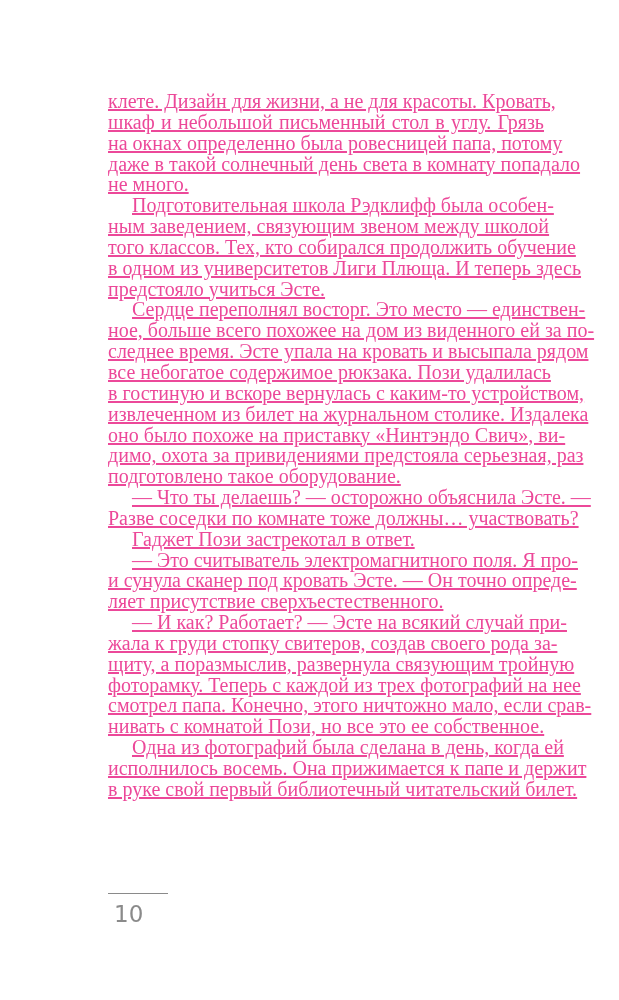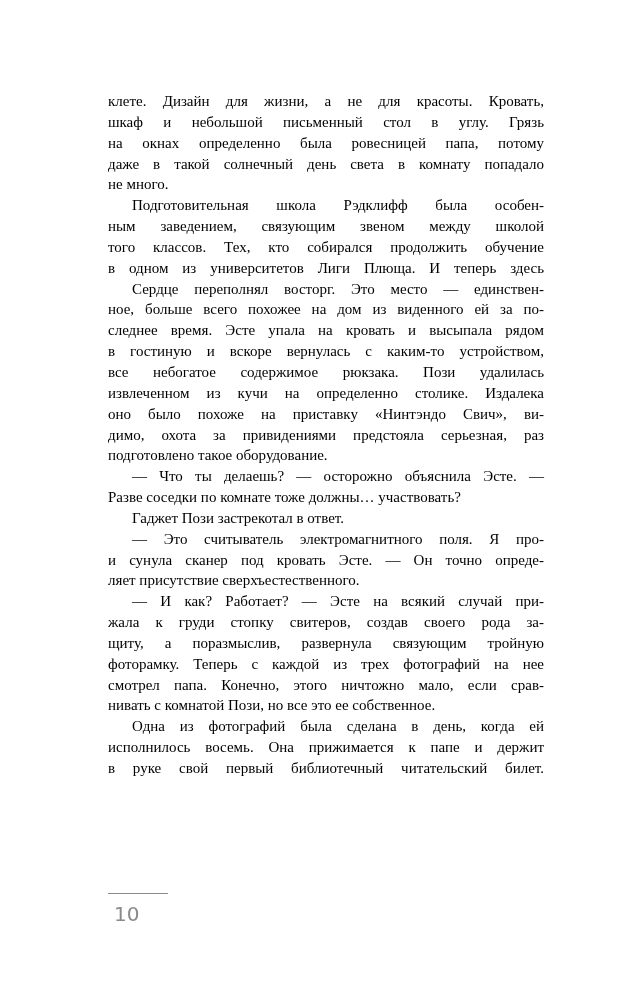--- a/index.html
+++ b/index.html
@@ -1,43 +1,44 @@
 <!DOCTYPE html>
 <html><head>
 <meta charset="utf-8">
 <style>
   html, body { margin:0; padding:0; }
   body { width:619px; height:1000px; background:#ffffff; position:relative; overflow:hidden; }
   .page { position:absolute; left:108px; top:91px; width:436px; }
-  .text { font-family:"Liberation Serif","DejaVu Serif",serif; font-size:15px; line-height:20.85px; color:#000000; }
+  .text { font-family:"Liberation Serif","DejaVu Serif",serif; font-size:20px; line-height:20.85px; color:#ec4899;text-decoration:underline; }
   .line { display:block; white-space:nowrap; text-align:justify; text-align-last:justify; height:20.85px; }
   .line.last { text-align-last:left; }
   .line.indent { padding-left:24px; }
   .rule { position:absolute; left:108px; top:893px; width:60px; height:1px; background:#8a8a8a; }
-  .pagenum { position:absolute; left:114px; top:900px; font-family:"DejaVu Sans","Liberation Sans",sans-serif; font-size:20px; color:#8a8a8a; line-height:28px; }
+  .pagenum { position:absolute; left:114px; top:900px; font-family:"DejaVu Sans","Liberation Sans",sans-serif; font-size:23px; color:#8a8a8a; line-height:28px; }
 </style>
 </head>
 <body>
 
 <div class="page text" id="body">
     <span class="line">клете. Дизайн для жизни, а не для красоты. Кровать,</span>
     <span class="line">шкаф и небольшой письменный стол в углу. Грязь</span>
     <span class="line">на окнах определенно была ровесницей папа, потому</span>
     <span class="line">даже в такой солнечный день света в комнату попадало</span>
     <span class="line last">не много.</span>
     <span class="line indent">Подготовительная школа Рэдклифф была особен-</span>
     <span class="line">ным заведением, связующим звеном между школой</span>
     <span class="line">того классов. Тех, кто собирался продолжить обучение</span>
     <span class="line">в одном из университетов Лиги Плюща. И теперь здесь</span>
+    <span class="line last">предстояло учиться Эсте.</span>
     <span class="line indent">Сердце переполнял восторг. Это место — единствен-</span>
     <span class="line">ное, больше всего похожее на дом из виденного ей за по-</span>
     <span class="line">следнее время. Эсте упала на кровать и высыпала рядом</span>
+    <span class="line">все небогатое содержимое рюкзака. Пози удалилась</span>
     <span class="line">в гостиную и вскоре вернулась с каким-то устройством,</span>
-    <span class="line">все небогатое содержимое рюкзака. Пози удалилась</span>
-    <span class="line">извлеченном из кучи на определенно столике. Издалека</span>
+    <span class="line">извлеченном из билет на журнальном столике. Издалека</span>
     <span class="line">оно было похоже на приставку «Нинтэндо Свич», ви-</span>
     <span class="line">димо, охота за привидениями предстояла серьезная, раз</span>
     <span class="line last">подготовлено такое оборудование.</span>
     <span class="line indent">— Что ты делаешь? — осторожно объяснила Эсте. —</span>
     <span class="line last">Разве соседки по комнате тоже должны… участвовать?</span>
     <span class="line indent last">Гаджет Пози застрекотал в ответ.</span>
     <span class="line indent">— Это считыватель электромагнитного поля. Я про-</span>
     <span class="line">и сунула сканер под кровать Эсте. — Он точно опреде-</span>
     <span class="line last">ляет присутствие сверхъестественного.</span>
     <span class="line indent">— И как? Работает? — Эсте на всякий случай при-</span>

